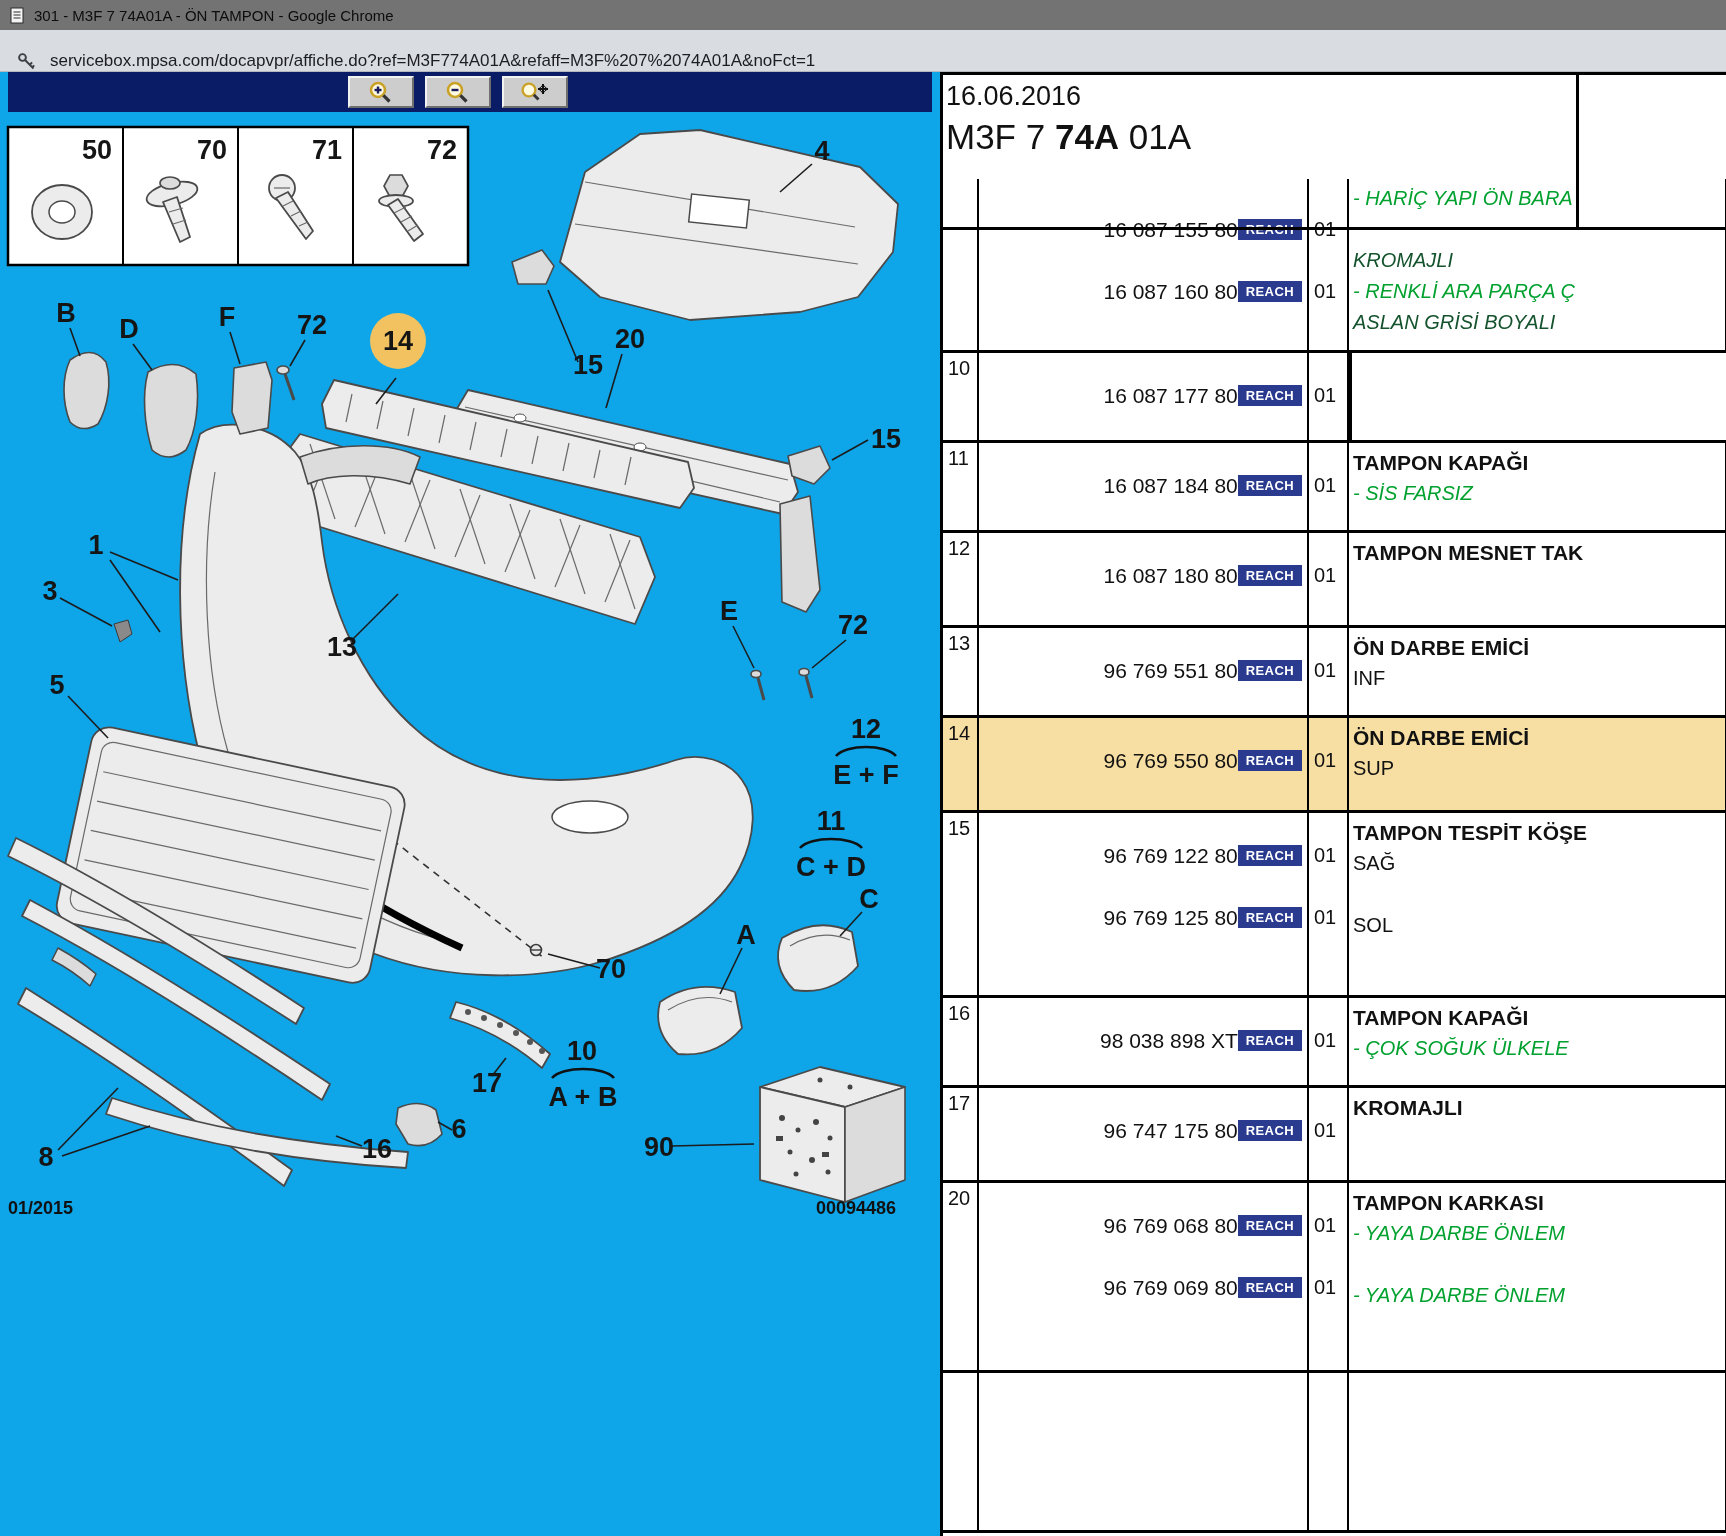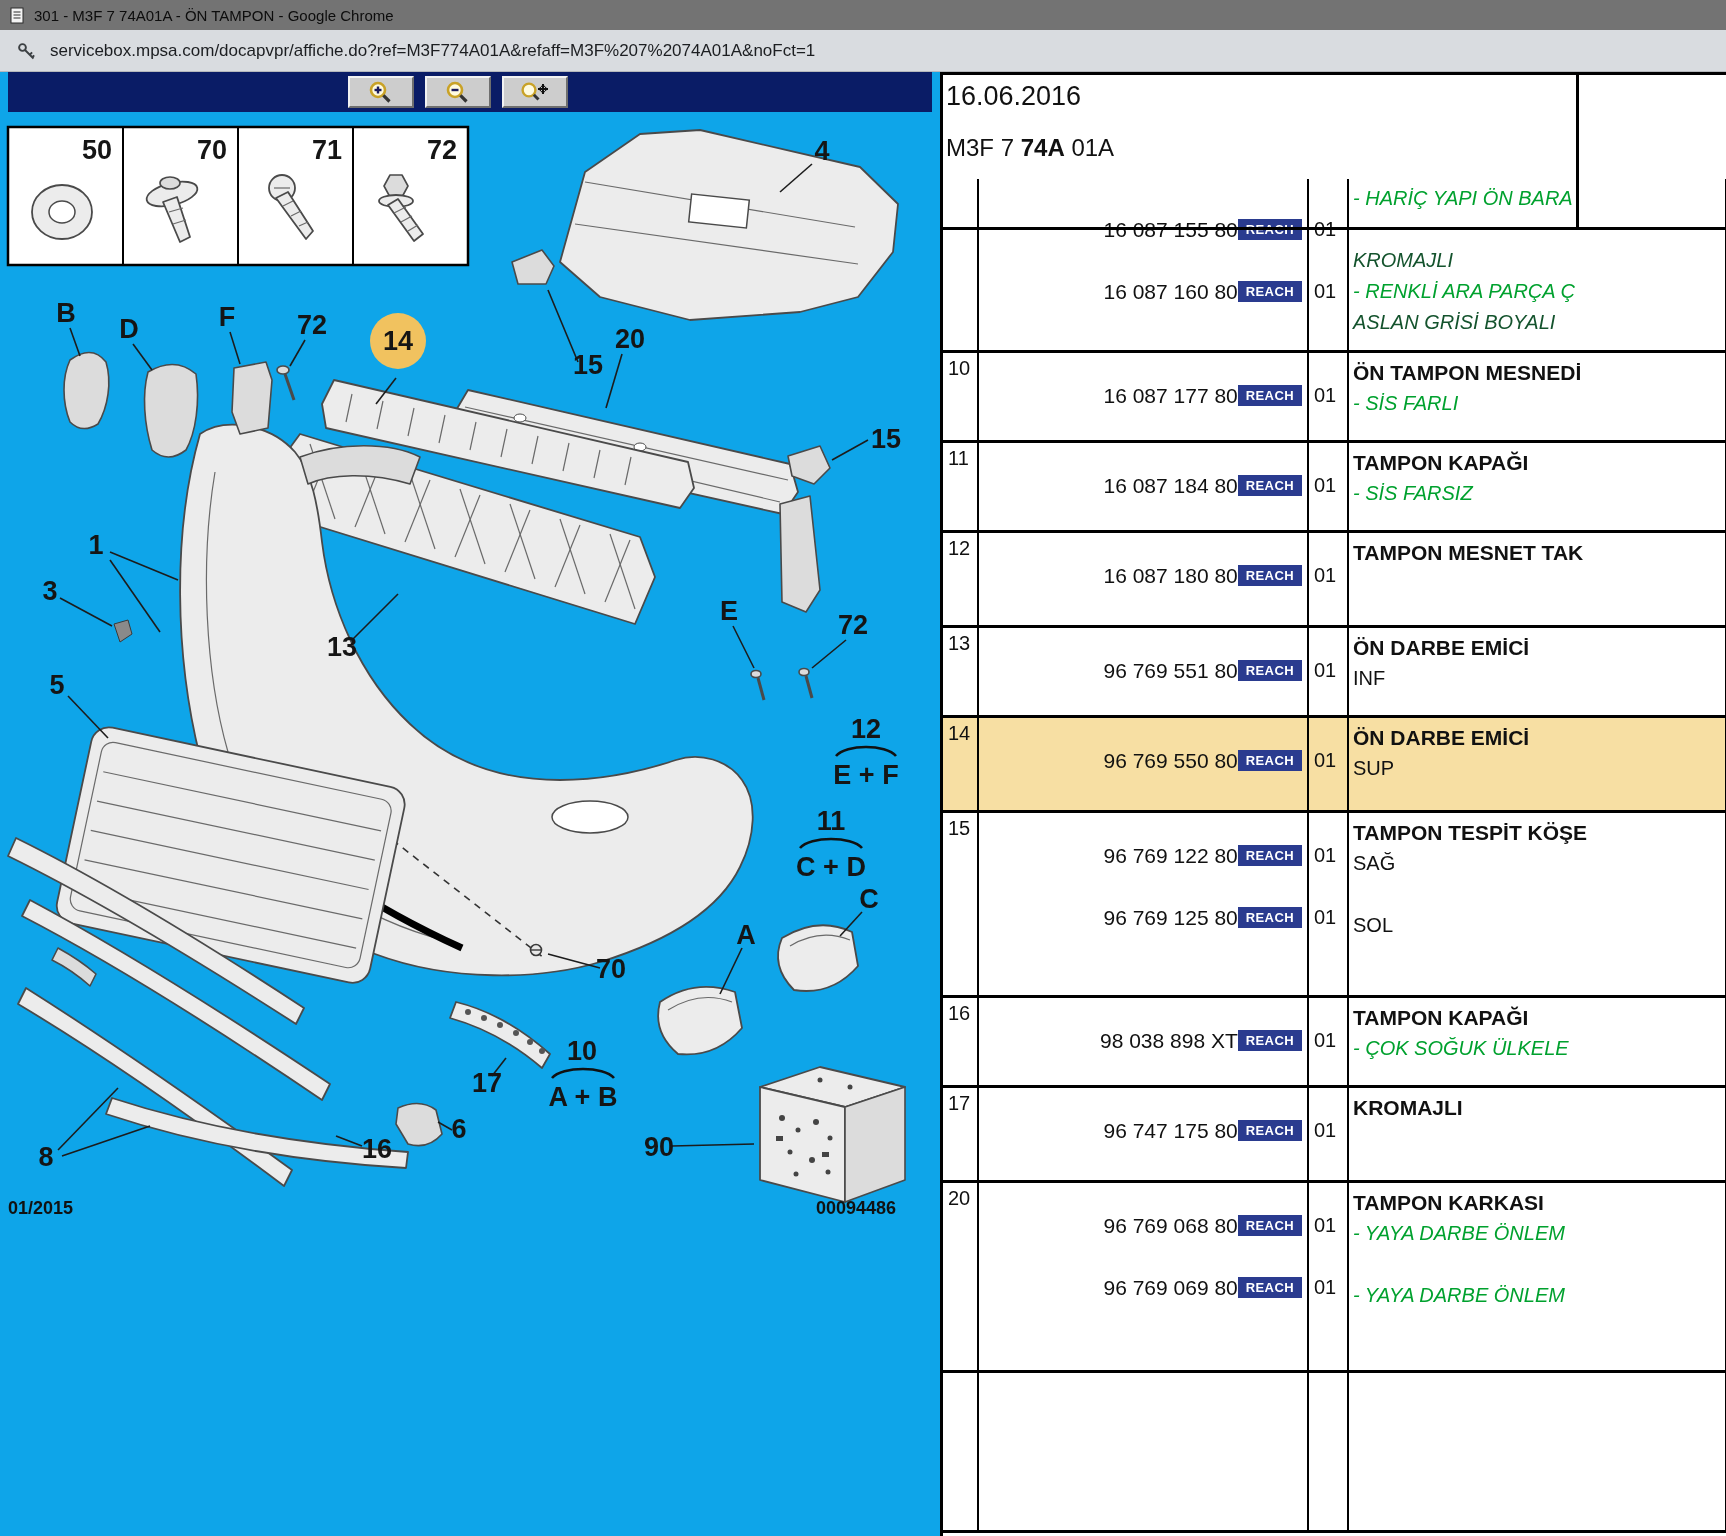--- a/index.html
+++ b/index.html
@@ -3,37 +3,37 @@
 <meta charset="utf-8">
 <style>
   *{margin:0;padding:0;box-sizing:border-box}
   html,body{width:1726px;height:1536px;overflow:hidden;background:#fff;
     font-family:"Liberation Sans",sans-serif;color:#111}
   .page{width:1726px;height:1536px;display:flex;flex-direction:column}
 
   
   .titlebar{height:30px;background:#737373;display:flex;align-items:center;gap:9px;
     padding:0 10px;font-size:15px;color:#0d0d0d;flex:0 0 auto}
-  .urlbar{height:42px;background:#d9dce0;display:flex;align-items:center;gap:12px;
+  .urlbar{height:42px;background:#d9dce0;display:flex;align-items:flex-end;gap:12px;
     padding:0 16px;font-size:17px;color:#1c1e21;border-bottom:1px solid #b5b8bc;flex:0 0 auto}
 
   
   .content{display:flex;height:1464px;flex:0 0 auto}
   .left{width:940px;background:#0ea5e9}
   .toolbar{height:40px;background:#0a1c66;display:flex;align-items:center;gap:11px;
     margin:0 8px;padding-left:340px}
   .zbtn{width:66px;height:32px;background:#cdcdcd;border:2px solid;
     border-color:#f2f2f2 #6e6e6e #6e6e6e #f2f2f2;display:flex;align-items:center;
     justify-content:center;cursor:pointer}
 
   .right{flex:1;border-left:3px solid #000;border-top:3px solid #000;position:relative;
     background:#fff;overflow:hidden}
   .rp-header{height:104px;padding:6px 0 0 3px}
   .rp-date{font-size:27px}
-  .rp-ref{font-size:24px;margin-top:22px;white-space:pre}
+  .rp-ref{font-size:35px;margin-top:5px;white-space:pre}
   .rp-ref b{font-weight:bold}
   .rp-vline{position:absolute;top:0;left:633px;width:3px;height:152px;background:#000;z-index:6}
   .rp-strike{position:absolute;top:152px;left:0;width:100%;height:3px;background:#000;z-index:6}
 
   
   .prow{display:grid;grid-template-columns:36px 330px 40px 376px 1fr;
     border-bottom:3px solid #000;background:#fff}
   .prow.hl{background:#f7dfa3}
   .col{padding-top:4px}
   .col-item{border-right:2px solid #000;font-size:20px;padding-left:5px}
@@ -397,24 +397,20 @@
           <div class="col col-item">10</div>
           <div class="col col-num">
             <div class="numline mt1">
                 <span class="pnum">16 087 177 80</span>
                 <span class="reach">REACH</span>
               </div>
           </div>
           <div class="col col-qty">
               <div class="qtyline mt1">01</div>
             </div>
-          <div class="col col-desc">
-            <div class="tline title">ÖN TAMPON MESNEDİ</div>
-            <div class="tline note green">- SİS FARLI</div>
-          </div>
           <div class="col col-last"></div>
         </div>
 
         <div class="prow h90">
           <div class="col col-item">11</div>
           <div class="col col-num">
             <div class="numline mt1">
                 <span class="pnum">16 087 184 80</span>
                 <span class="reach">REACH</span>
               </div>

